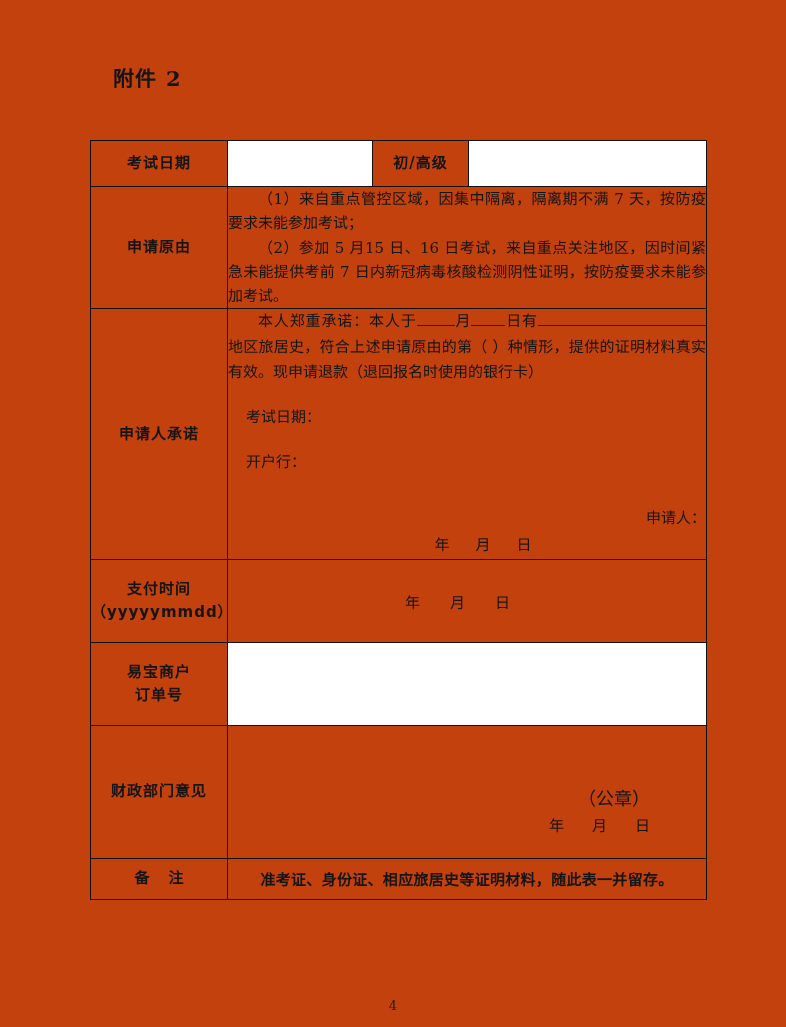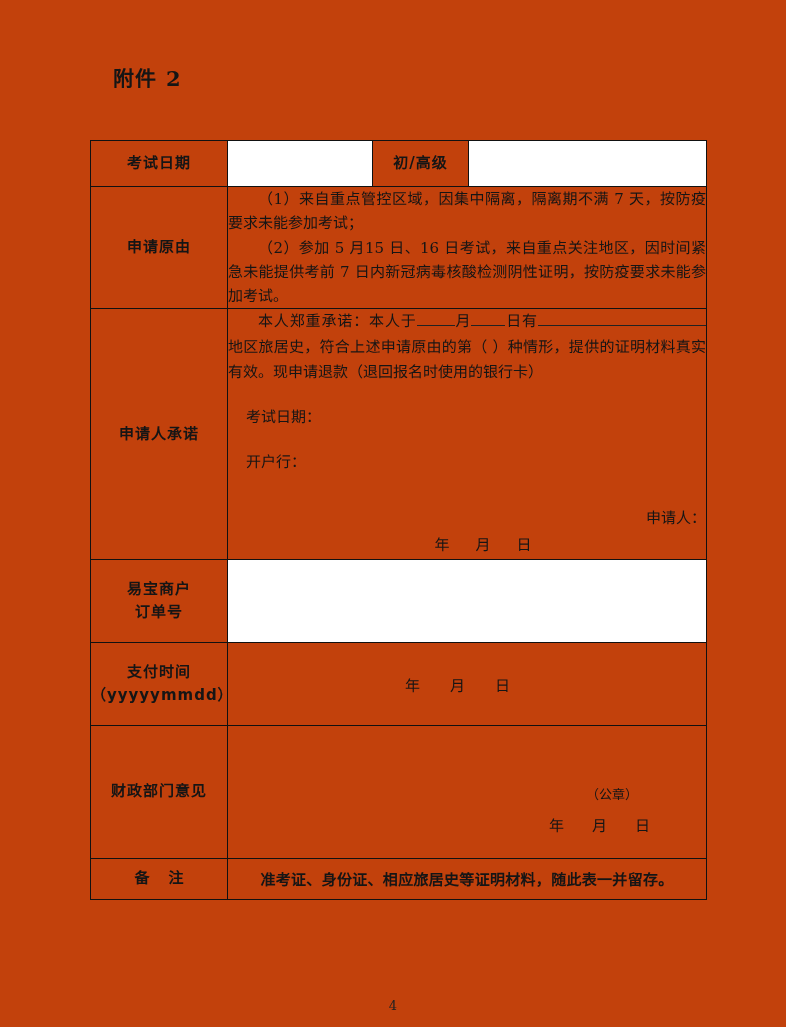--- a/index.html
+++ b/index.html
@@ -109,23 +109,23 @@
   .promise .signer { margin: 30px 0 0 0; text-align: right; padding-left: 20px; }
   .promise .ymd { margin: 2px 0 0 0; text-align: center; padding-left: 58px; letter-spacing: 26px; }
 
   .fin-inner {
     position: relative;
     height: 100%;
     min-height: 120px;
   }
   .fin-seal {
     position: absolute;
-    right: 68px;
+    right: 56px;
     top: 58px;
-    font-size: 13px;
+    font-size: 18px;
   }
   .fin-ymd {
     position: absolute;
     right: 28px;
     top: 88px;
     font-size: 15px;
     letter-spacing: 28px;
   }
 
   .remark-txt {
@@ -209,34 +209,34 @@
           </div>
           <div class="signer">
             <span>申请人：</span><span></span>
           </div>
           <div class="ymd"><span>年</span><span>月</span><span>日</span></div>
         </td>
       </tr>
 
       <tr>
         <td class="lbl" style="height:82px">
+          <div>支付时间</div>
+          <div>（yyyyymmdd）</div>
+        </td>
+        <td colspan="3" class="pay-cell">
+          <div class="pay-ymd"><span>年</span><span>月</span><span>日</span></div>
+        </td>
+      </tr>
+
+      <tr>
+        <td class="lbl" style="height:82px">
           <div>易宝商户</div>
           <div>订单号</div>
         </td>
         <td colspan="3" class="blank"></td>
-      </tr>
-
-      <tr>
-        <td class="lbl" style="height:82px">
-          <div>支付时间</div>
-          <div>（yyyyymmdd）</div>
-        </td>
-        <td colspan="3" class="pay-cell">
-          <div class="pay-ymd"><span>年</span><span>月</span><span>日</span></div>
-        </td>
       </tr>
 
       <tr>
         <td class="lbl" style="height:132px">财政部门意见</td>
         <td colspan="3" style="vertical-align:top">
           <div class="fin-inner">
             <div class="fin-seal">（公章）</div>
             <div class="fin-ymd"><span>年</span><span>月</span><span>日</span></div>
           </div>
         </td>

